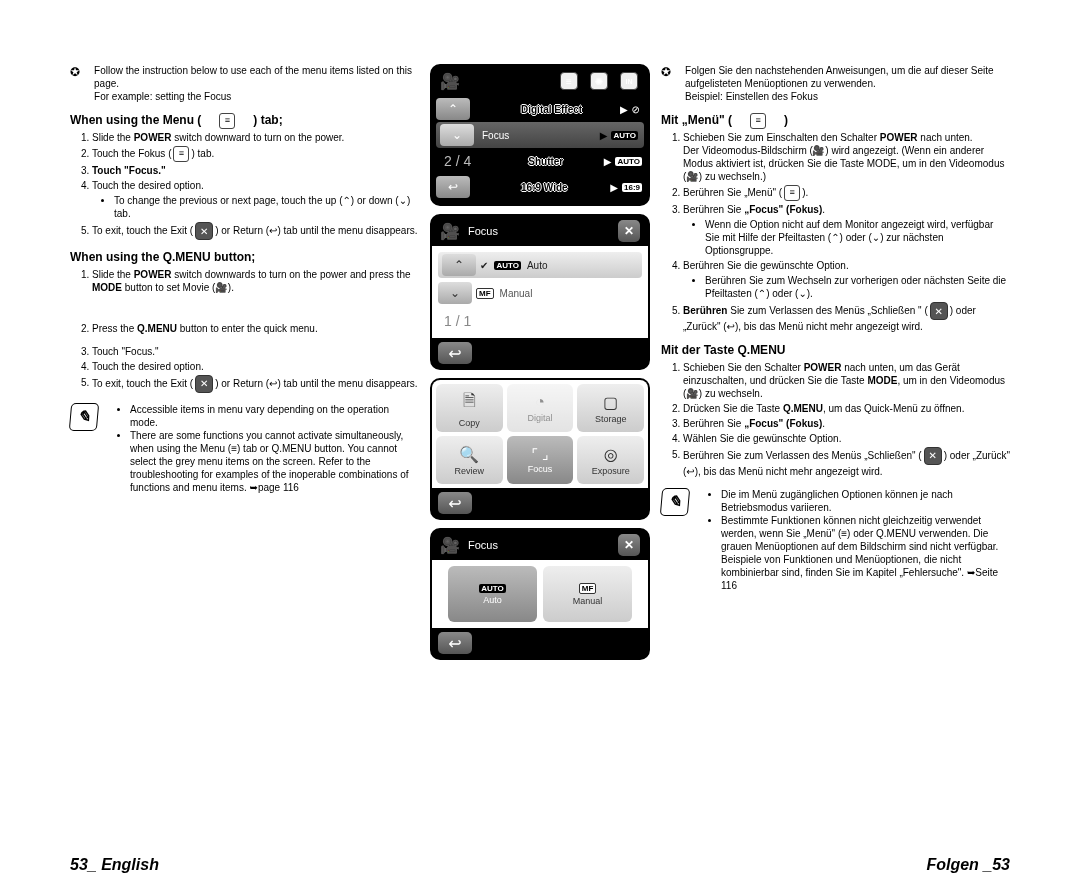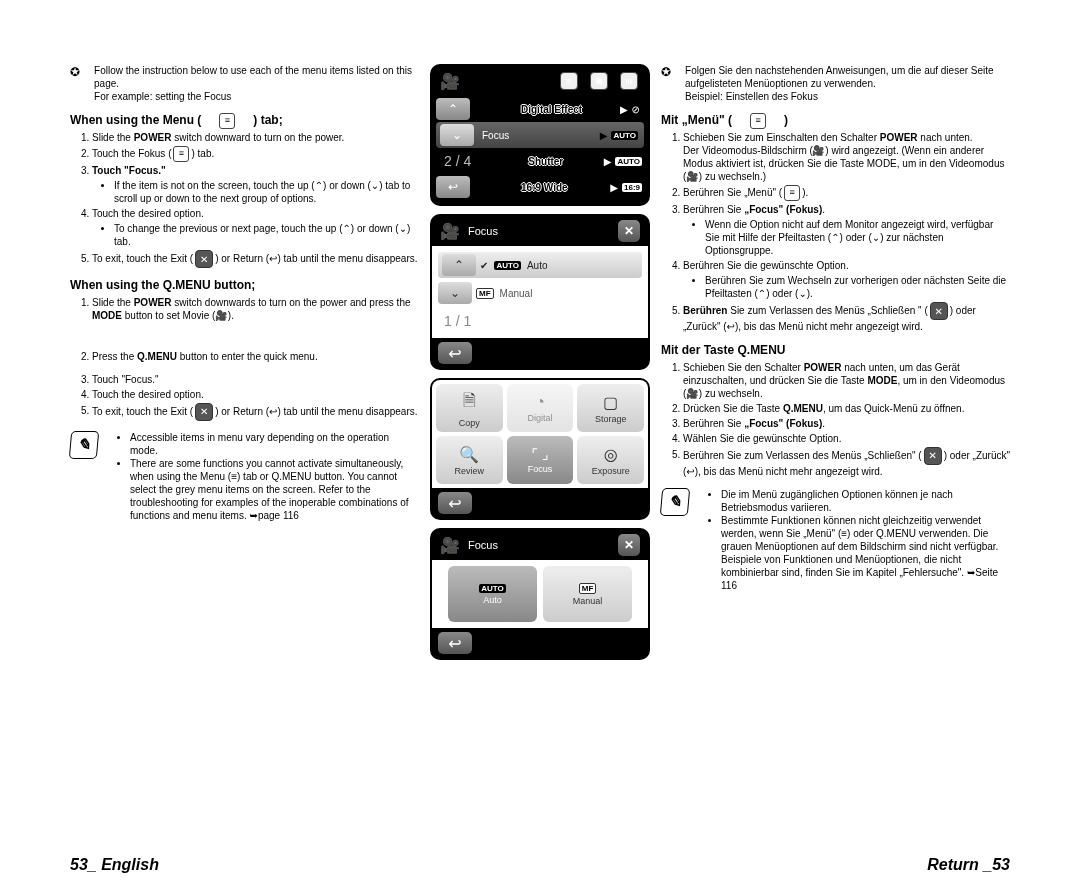--- a/index.html
+++ b/index.html
@@ -78,23 +78,20 @@
       </div>
       <ol class="steps">
         <li>
           <span>Slide the <b>POWER</b> switch downward to turn on the power.</span><br>
         </li>
         <li>
           <span>Touch the Fokus (</span><span class="tabicon-small">≡</span><span>) tab.</span>
         </li>
         <li>
           <b><span>Touch "Focus."</span></b>
-          <ul class="sub">
-              <li>If the item is not on the screen, touch the up (⌃) or down (⌄) tab to scroll up or down to the next group of options.</li>
-            </ul>
         </li>
         <li>
           <span>Touch the desired option.</span>
           <ul class="sub">
               <li>To change the previous or next page, touch the up (⌃) or down (⌄) tab.</li>
             </ul>
         </li>
         <li>
           <span>To exit, touch the Exit (</span><span class="inline-icon dark">✕</span><span>) or Return (↩) tab until the menu disappears.</span>
         </li>
@@ -310,14 +307,14 @@
         <ul class="dot" style="flex:1">
           <li>Die im Menü zugänglichen Optionen können je nach Betriebsmodus variieren.</li>
           <li>Bestimmte Funktionen können nicht gleichzeitig verwendet werden, wenn Sie „Menü" (≡) oder Q.MENU verwenden. Die grauen Menüoptionen auf dem Bildschirm sind nicht verfügbar. Beispiele von Funktionen und Menüoptionen, die nicht kombinierbar sind, finden Sie im Kapitel „Fehlersuche". ➥Seite 116</li>
         </ul>
       </div>
     </div>
 
   </div>
 
   <div class="footer-left">53_ English</div>
-  <div class="footer-right">Return _53</div>
+  <div class="footer-right">Folgen _53</div>
 </div>
 
 </body></html>

